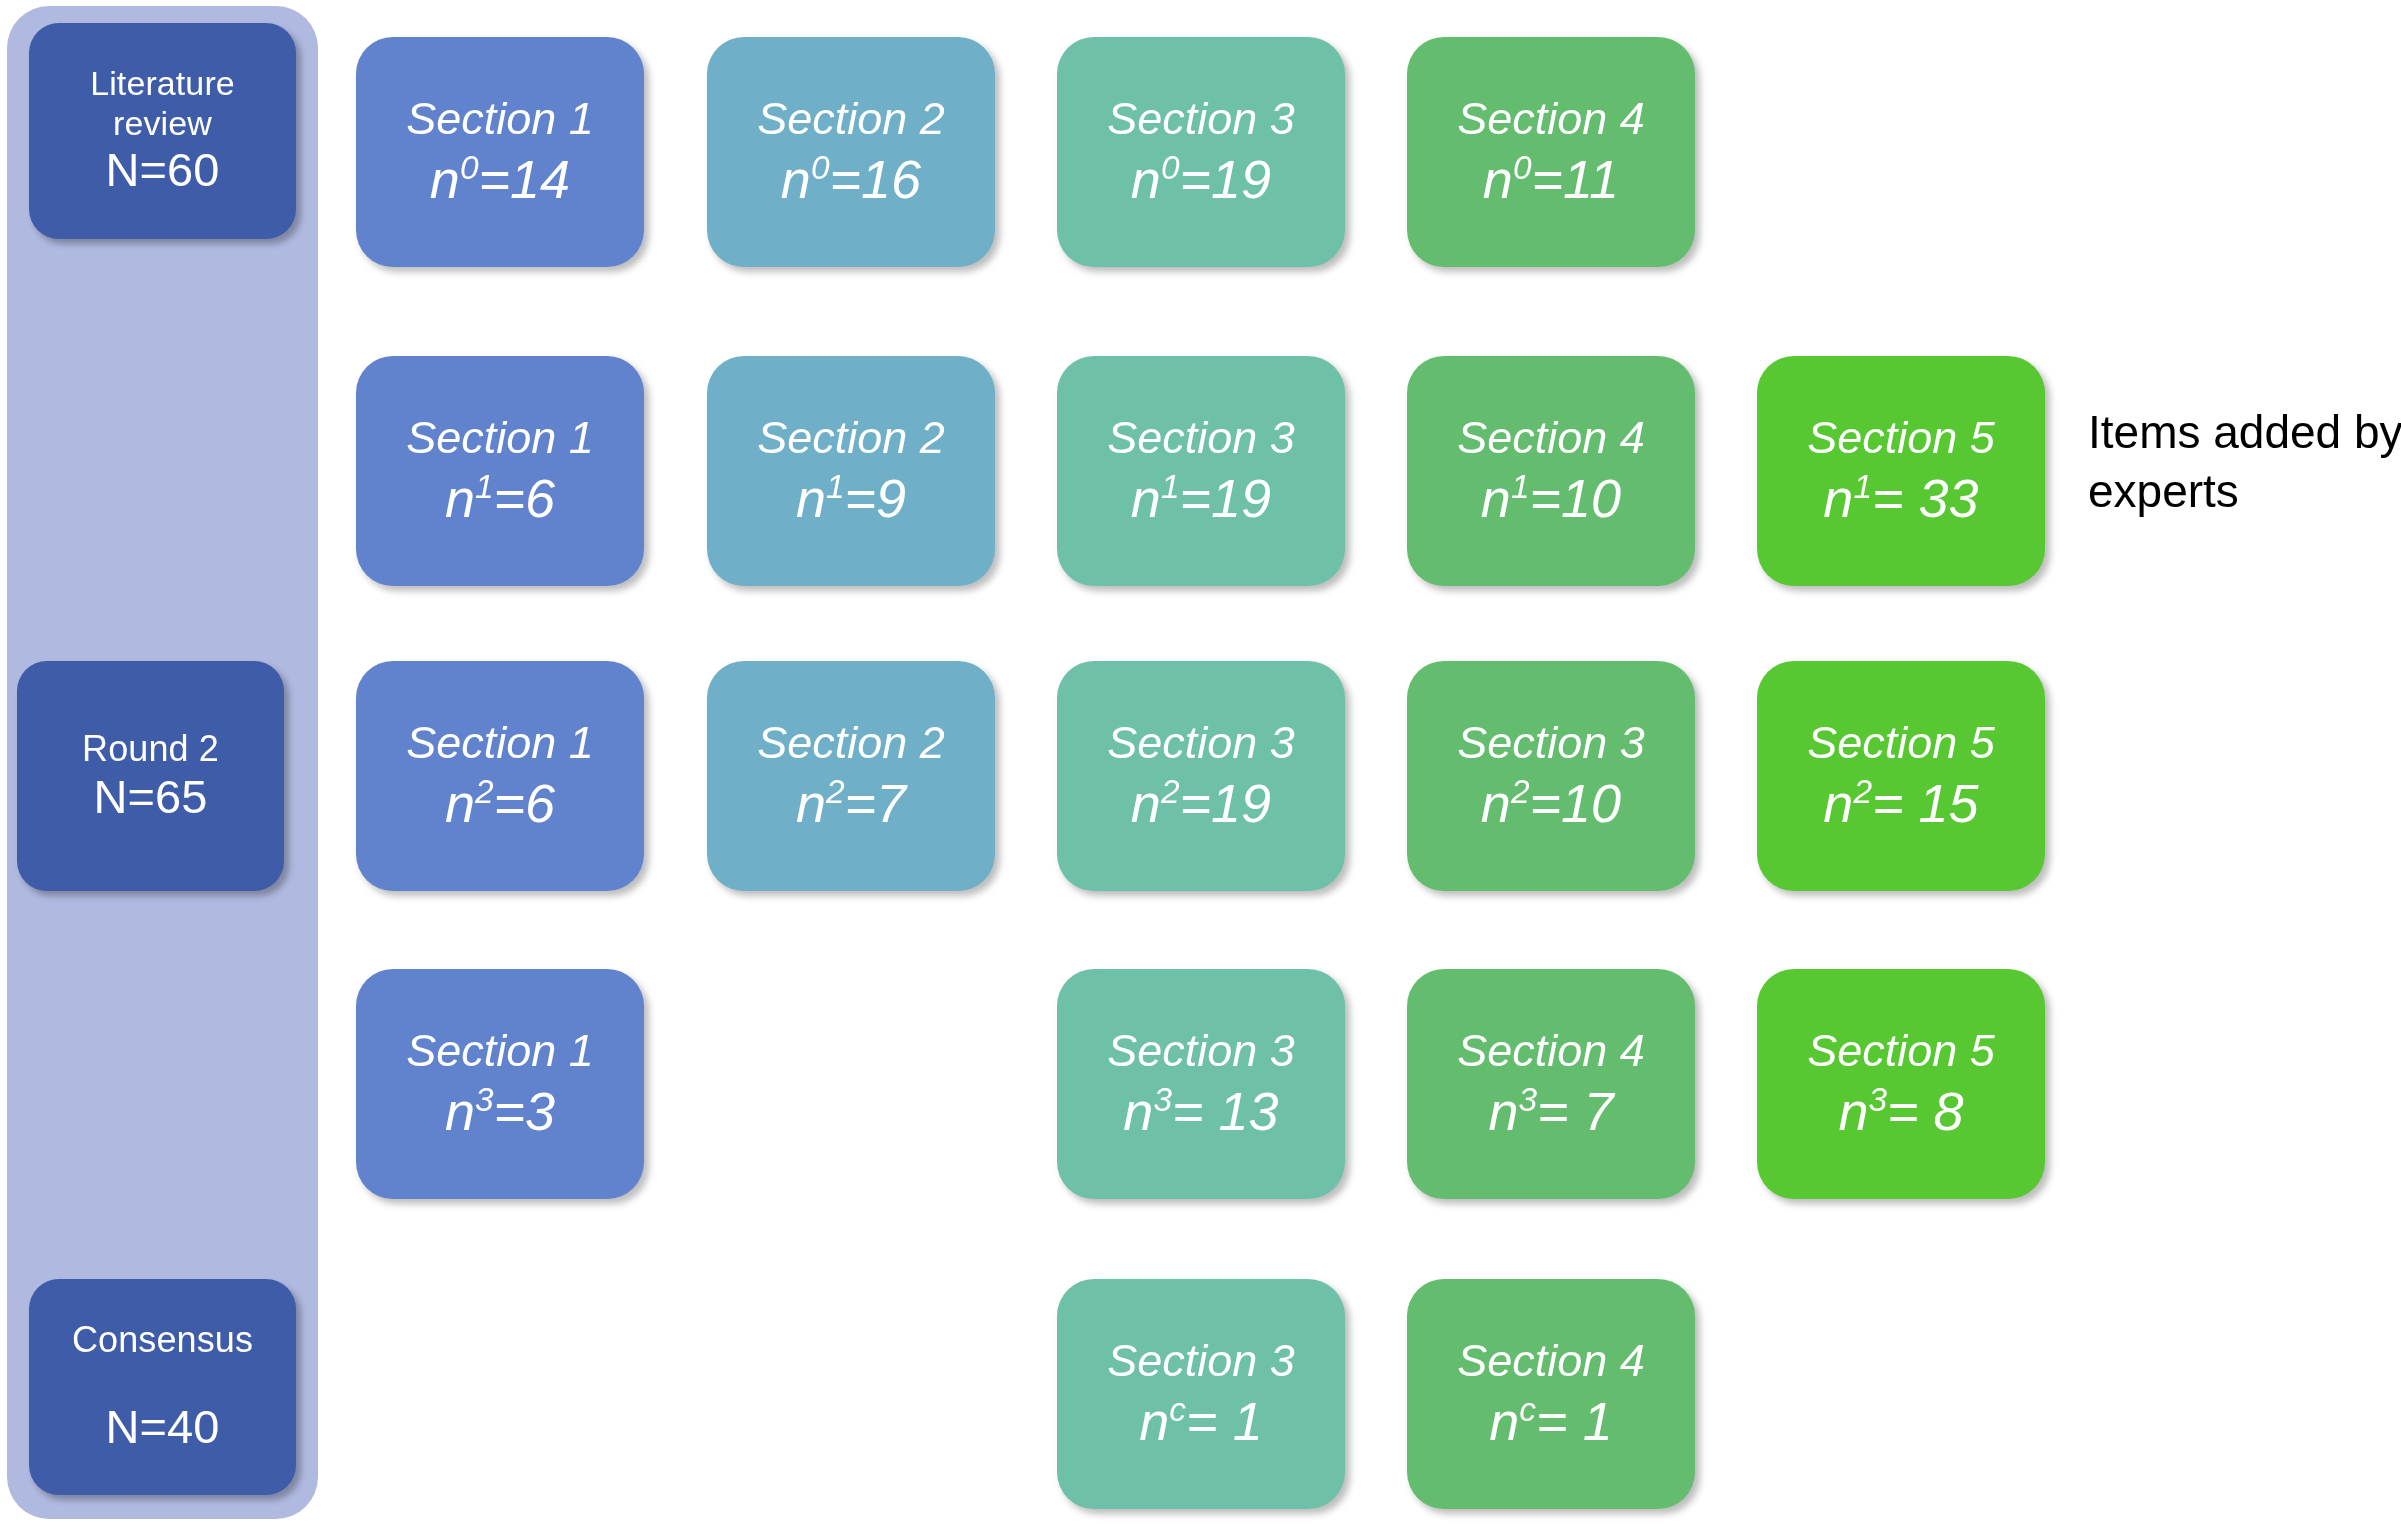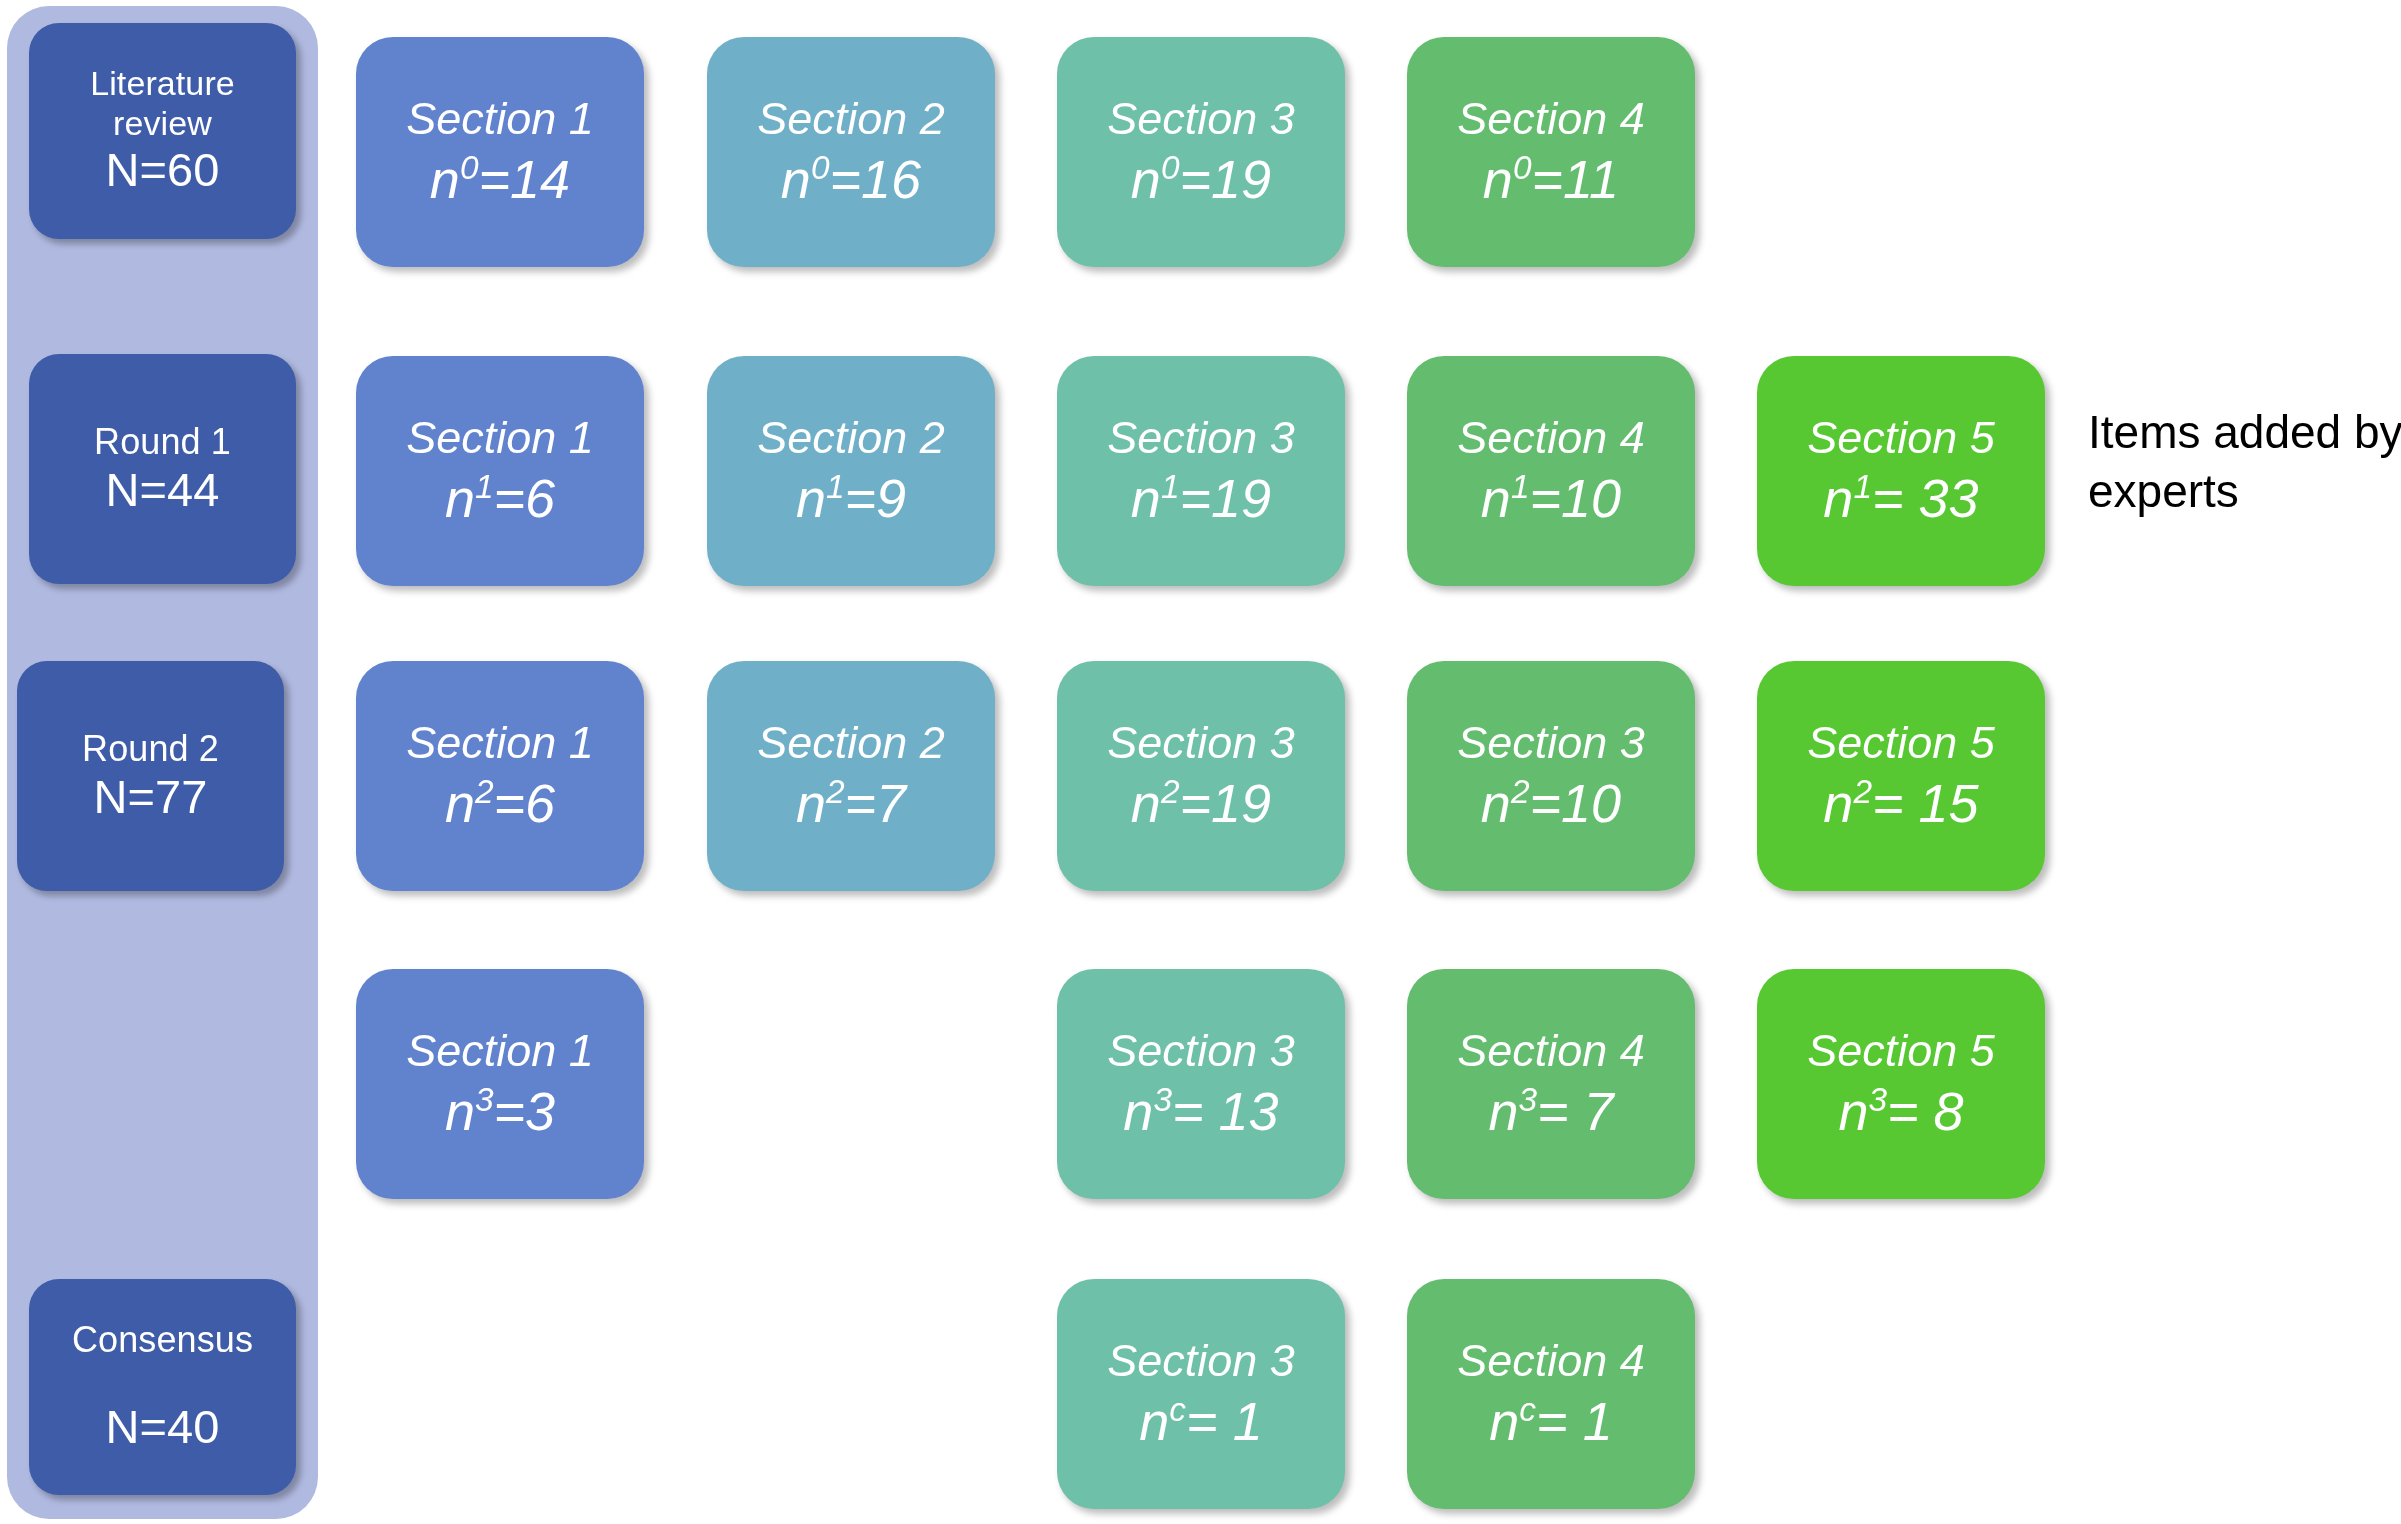--- a/index.html
+++ b/index.html
@@ -108,28 +108,24 @@
 <div id="canvas">
 
   <div class="rail-backdrop"></div>
 
   <div class="stage-box small" style="left:29px; top:23px; width:267px; height:216px;">
     <div class="stage-name">Literature</div>
     <div class="stage-name">review</div>
     <div class="stage-n">N=60</div>
   </div>
 
-  <div class="stage-box" style="left:29px; top:354px; width:267px; height:230px;">
-    <div class="stage-name">Round 1</div>
-    <div class="stage-n">N=44</div>
-  </div>
 
   <div class="stage-box" style="left:17px; top:661px; width:267px; height:230px;">
     <div class="stage-name">Round 2</div>
-    <div class="stage-n">N=77</div>
+    <div class="stage-n">N=65</div>
   </div>
 
 
   <div class="stage-box" style="left:29px; top:1279px; width:267px; height:216px;gap:39px;">
     <div class="stage-name">Consensus</div>
     <div class="stage-n">N=40</div>
   </div>
 
   <div class="card" style="left:356px; top:37px; width:288px; height:230px; background:#6183CE;">
     <div class="card-title">Section 1</div>

